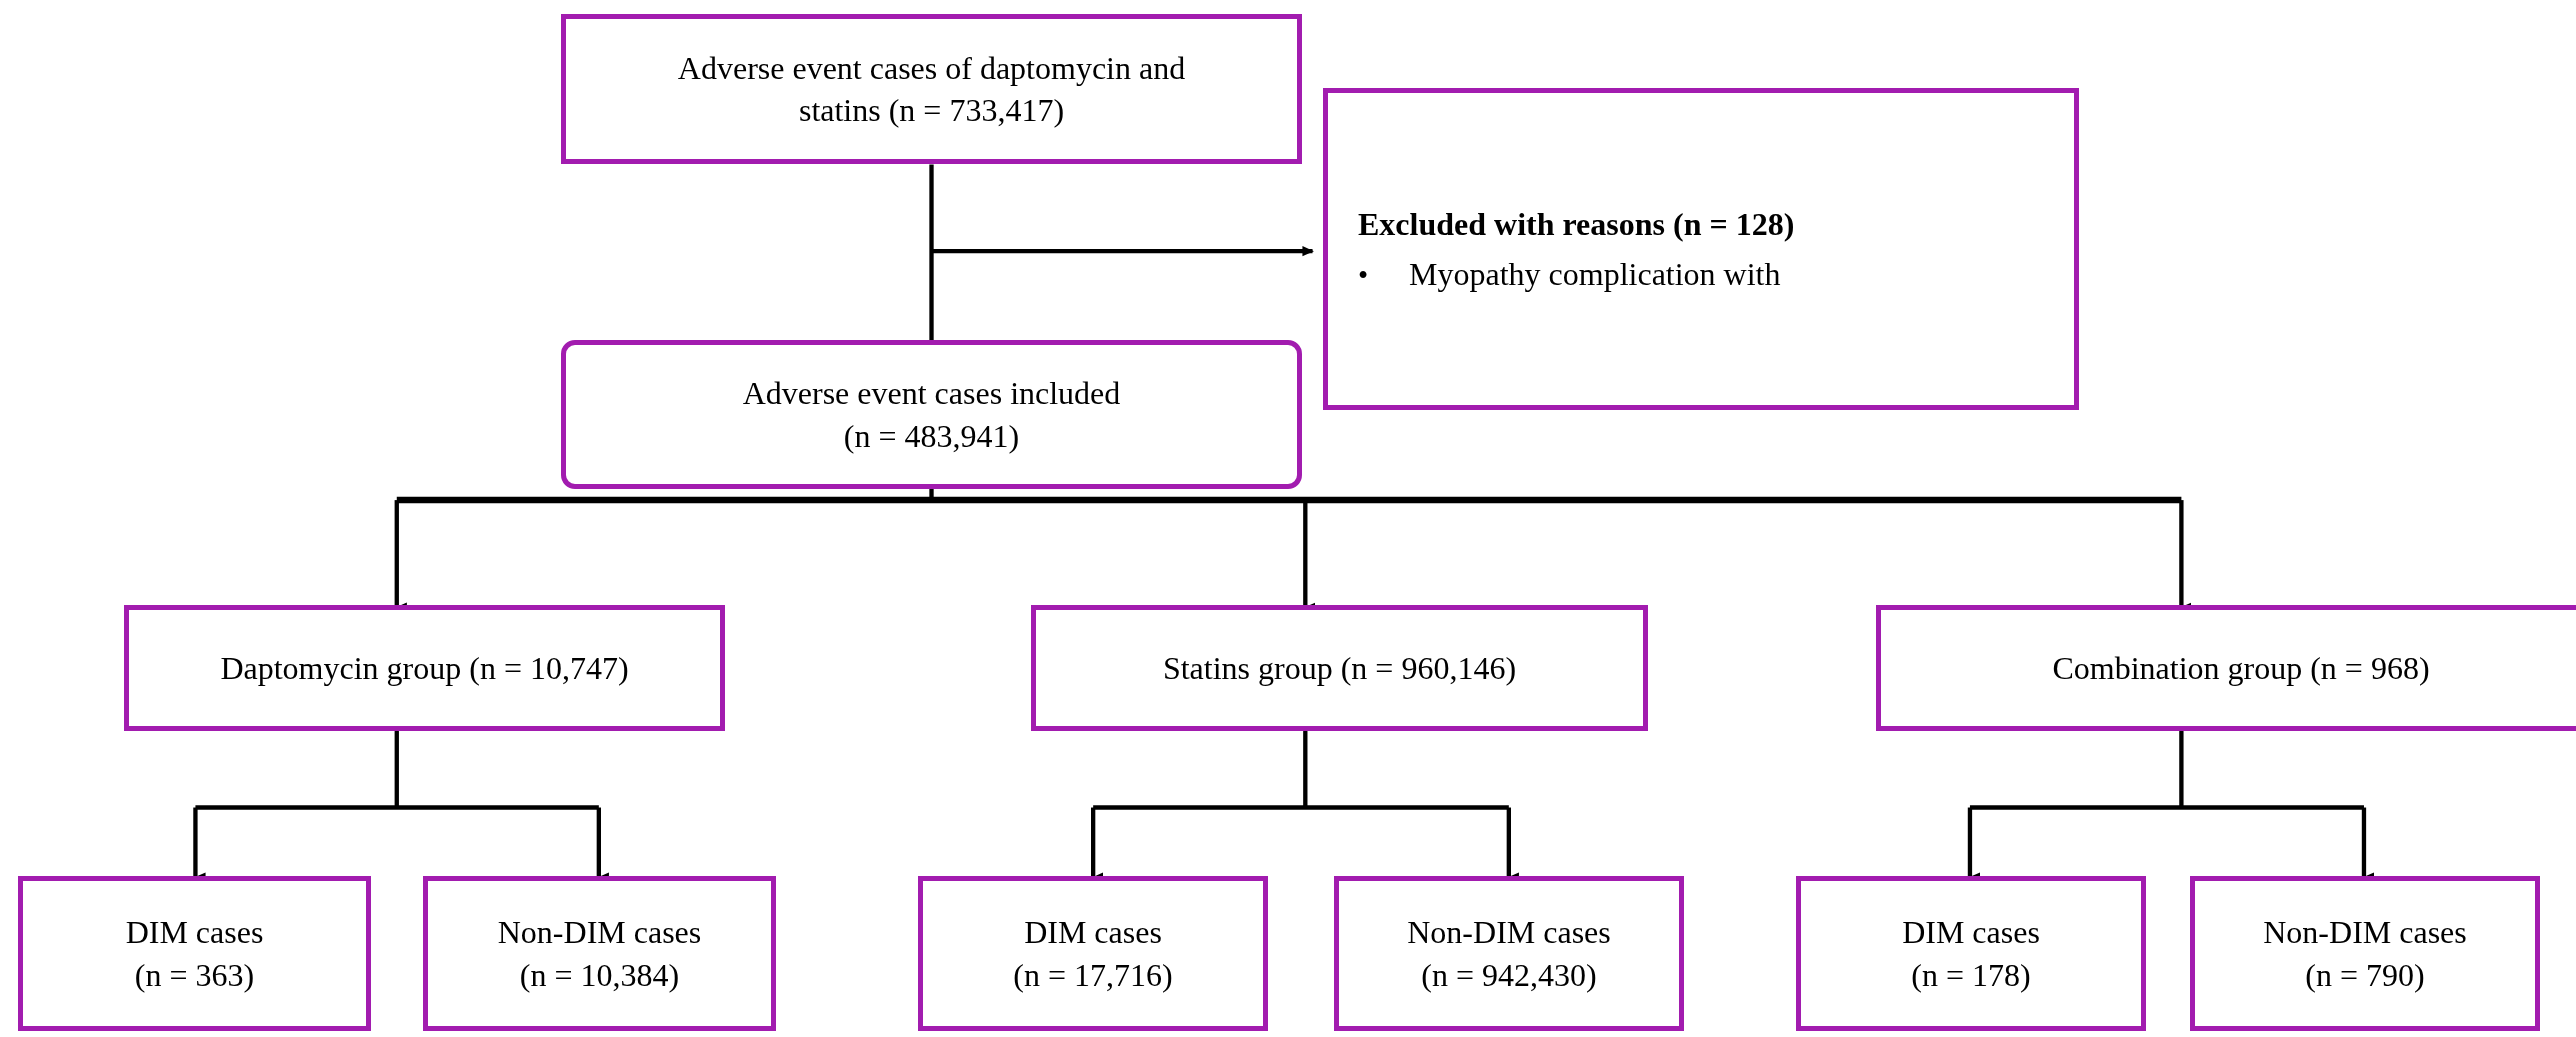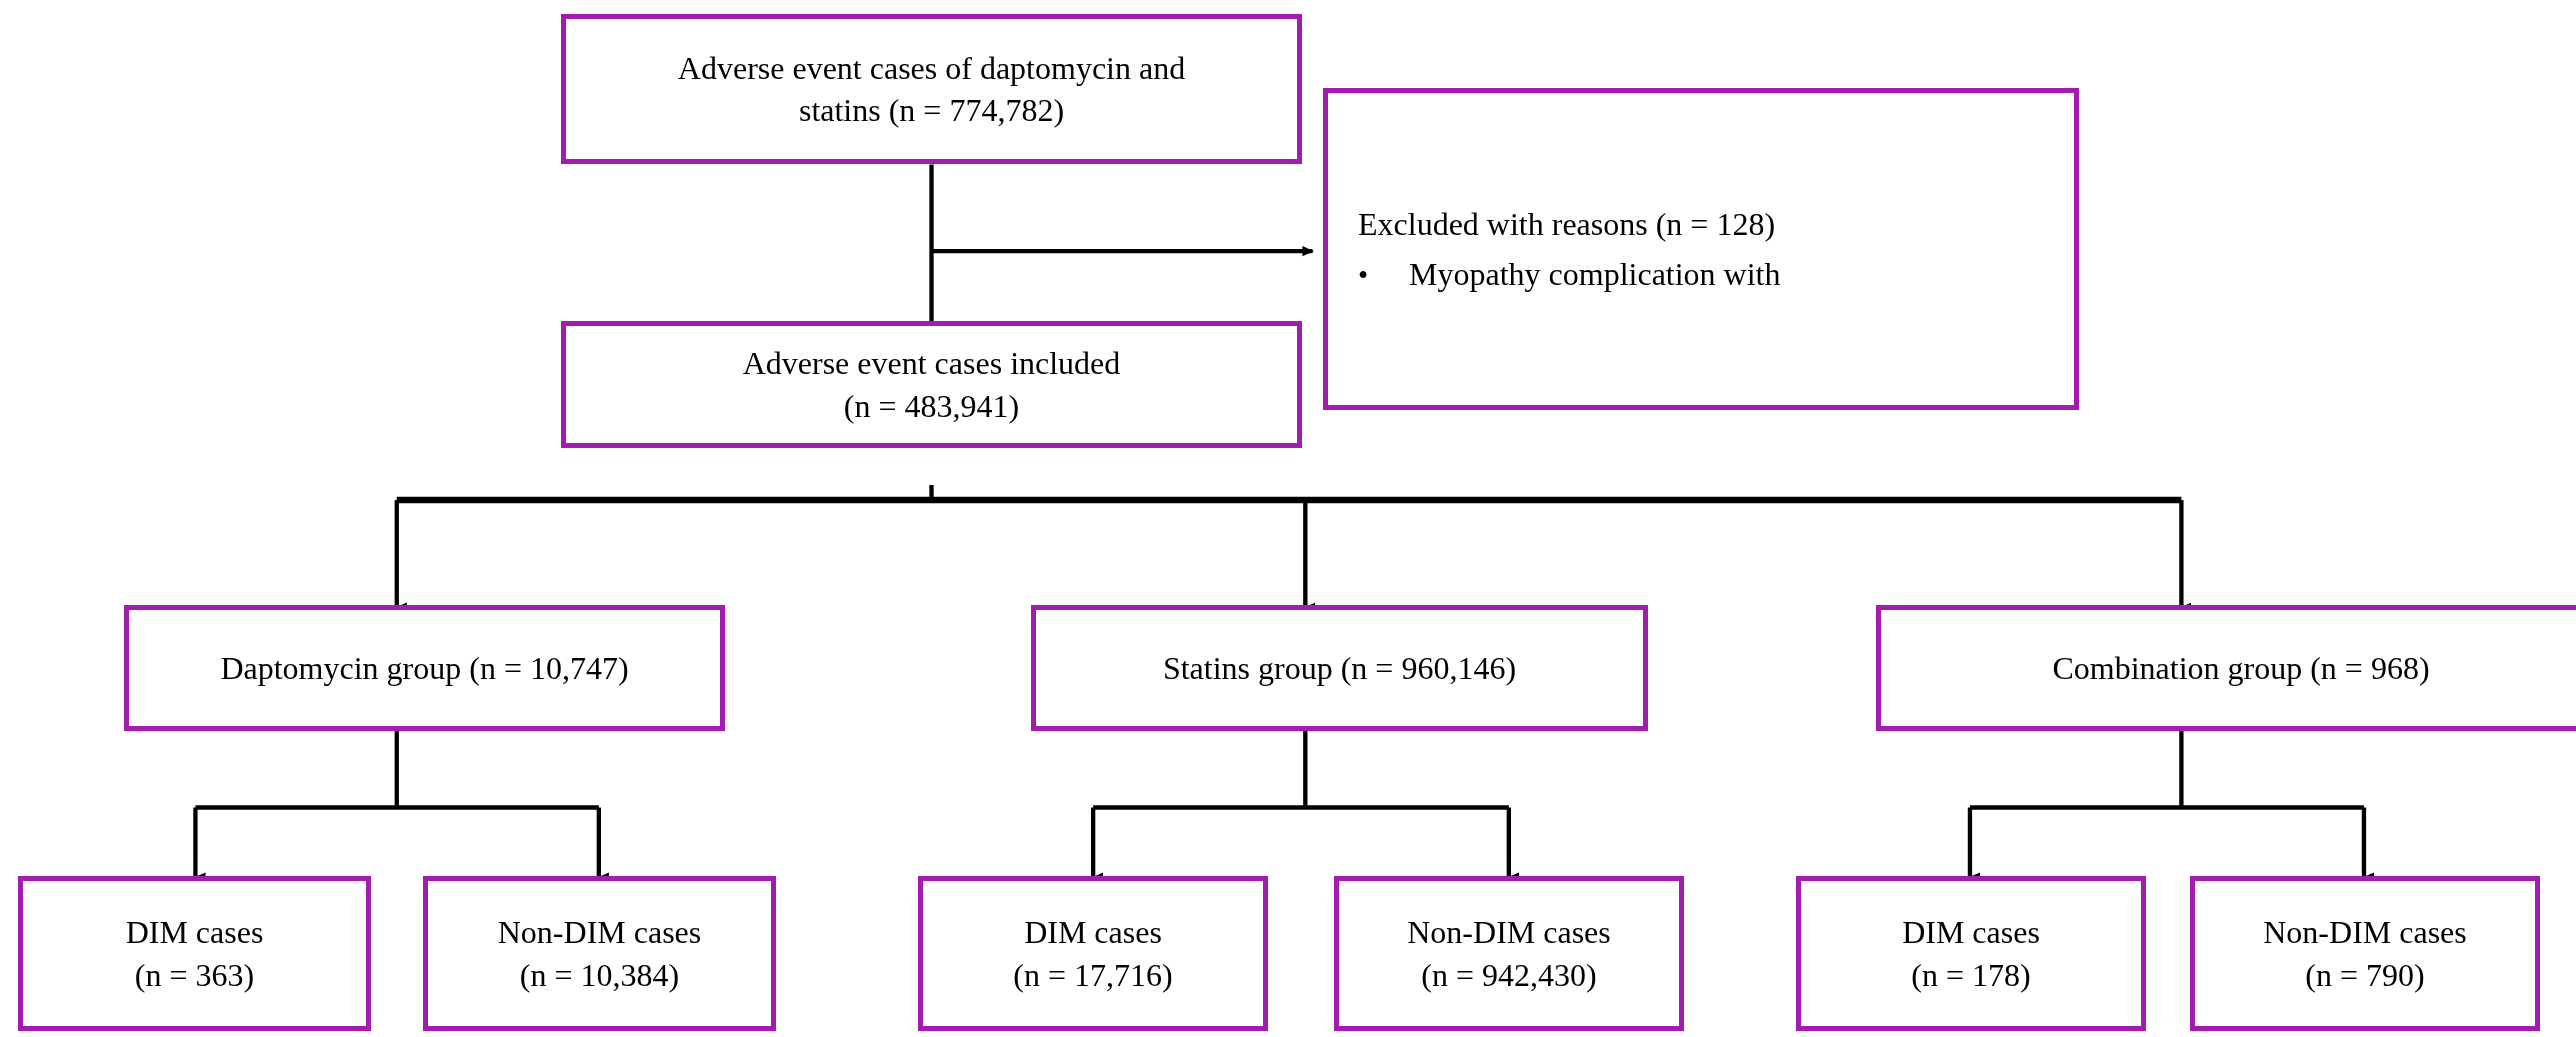--- a/index.html
+++ b/index.html
@@ -49,20 +49,21 @@
     white-space: nowrap;
   }
   .excl-inner {
     width: 100%;
     padding-left: 30px;
     box-sizing: border-box;
   }
   .excl-title {
     display: block;
     white-space: nowrap;
+    font-weight: bold;
   }
   .excl-bullet-row {
     display: flex;
     align-items: baseline;
     margin-top: 7.2px;
   }
   .excl-bullet-dot {
     width: 51px;
     flex: 0 0 51px;
     font-size: 29px;
@@ -108,34 +109,34 @@
     <path d="M2090,1119 L2090,1216" stroke="#000000" stroke-width="6" fill="none" marker-end="url(#arrow-down)"></path>
 
     <path d="M3022,1013 L3022,1119" stroke="#000000" stroke-width="6" fill="none"></path>
     <path d="M2729,1119 L3275,1119" stroke="#000000" stroke-width="6" fill="none"></path>
     <path d="M2729,1119 L2729,1216" stroke="#000000" stroke-width="6" fill="none" marker-end="url(#arrow-down)"></path>
     <path d="M3275,1119 L3275,1216" stroke="#000000" stroke-width="6" fill="none" marker-end="url(#arrow-down)"></path>
   </svg>
 
   <div class="node-box" style="left:561px; top:14.4px; width:741px; height:150px;">
     <span class="node-line">Adverse event cases of daptomycin and</span>
-    <span class="node-line">statins (n = 774,782)</span>
+    <span class="node-line">statins (n = 733,417)</span>
   </div>
 
   <div class="node-box align-left" style="left:1323px; top:88px; width:756px; height:322px;">
     <div class="excl-inner">
       <span class="excl-title">Excluded with reasons (n = 128)</span>
       <div class="excl-bullet-row">
         <span class="excl-bullet-dot">•</span>
         <span class="excl-bullet-text">Myopathy complication with</span>
       </div>
     </div>
   </div>
 
-  <div class="node-box" style="left:561px; top:321px; width:741px; height:127px;">
+  <div class="node-box" style="left:561px; top:340px; width:741px; height:149px;border-radius:14px;">
     <span class="node-line">Adverse event  cases included</span>
     <span class="node-line">(n = 483,941)</span>
   </div>
 
   <div class="node-box" style="left:124px; top:605px; width:601px; height:126px;justify-content:center;">
     <span class="node-line">Daptomycin group (n = 10,747)</span>
   </div>
 
   <div class="node-box" style="left:1031px; top:605px; width:617px; height:126px;">
     <span class="node-line">Statins group (n = 960,146)</span>

